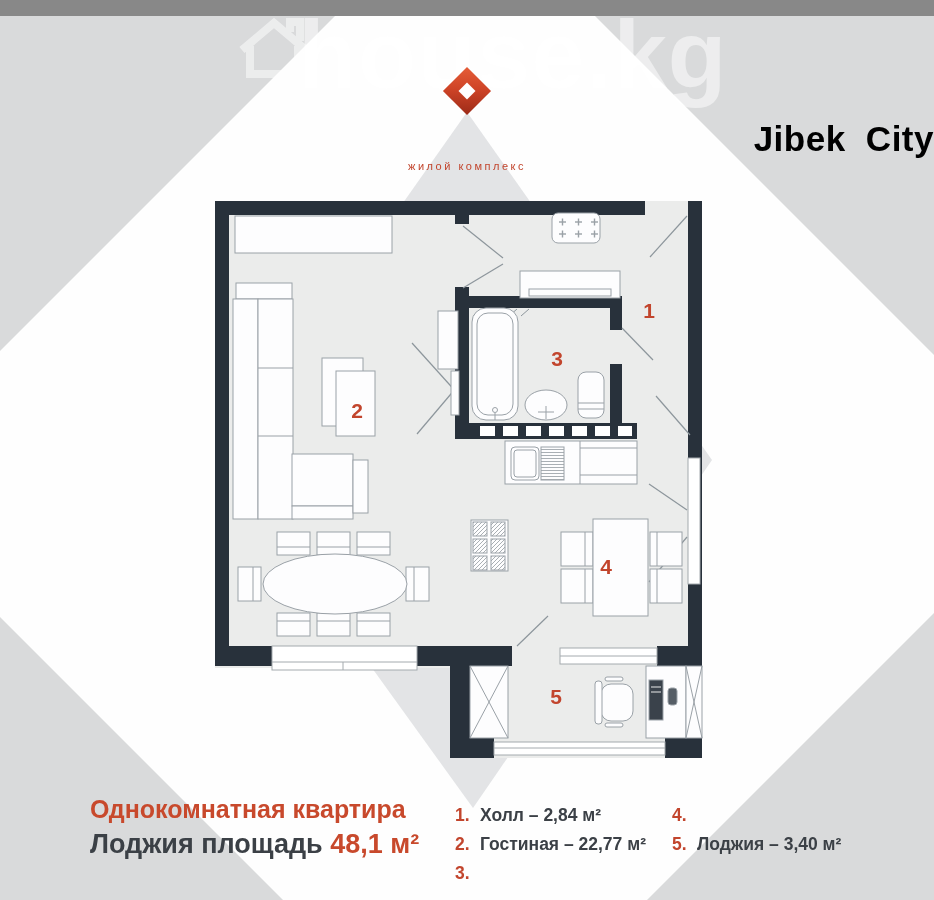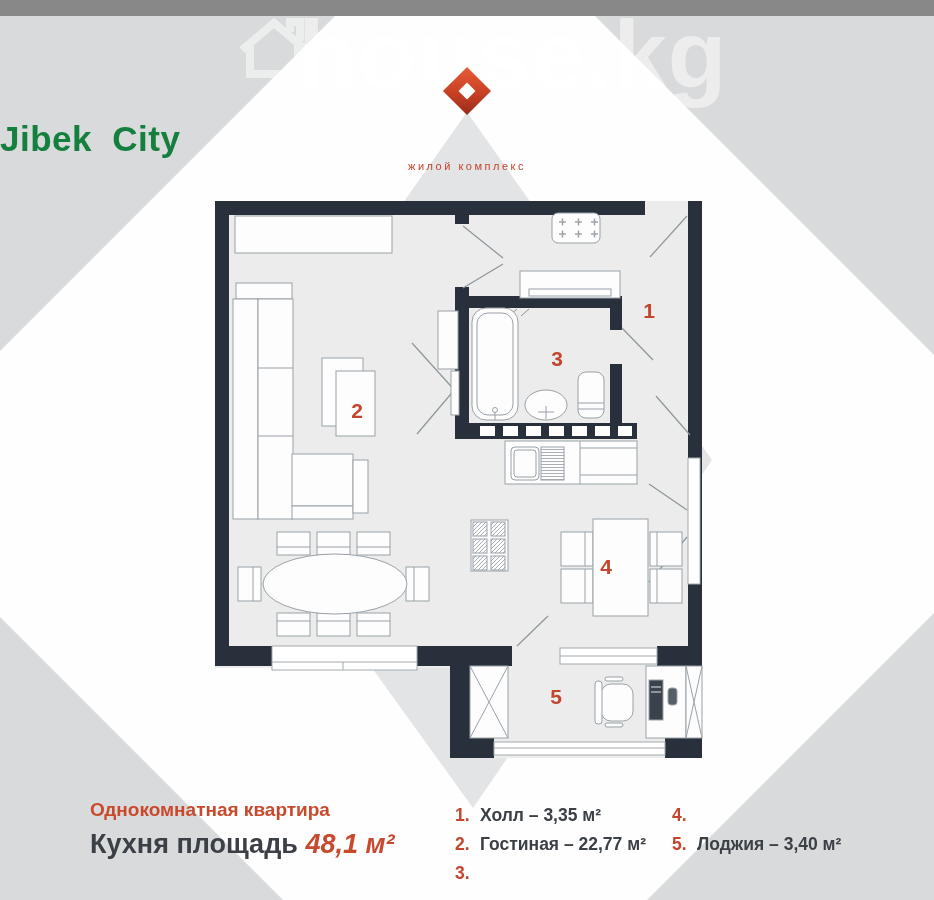--- a/index.html
+++ b/index.html
@@ -13,31 +13,31 @@
     clip-path:polygon(467px 96px,712px 444px,473px 792px,222px 444px);}
   
   .wm-text{position:absolute;left:298px;top:-16px;font-size:96px;font-weight:700;
     letter-spacing:1px;color:rgba(255,255,255,0.52);white-space:nowrap;}
   .wm-house{position:absolute;left:234px;top:0px;opacity:.52;}
   
   .logo-diamond{position:absolute;top:58px;left:50%;margin-left:-17px;width:34px;height:34px;
     transform:rotate(45deg);
     background:linear-gradient(135deg,#e55d38 0%,#cf4427 45%,#9c2b18 100%);}
   .logo-diamond::after{content:"";position:absolute;inset:11px;background:#fff;}
-  .logo-brand{position:absolute;top:103px;left:0;right:0;text-align:left;
-    font-size:35px;font-weight:600;color:#15803d;letter-spacing:.5px;word-spacing:10px;}
+  .logo-brand{position:absolute;top:103px;left:0;right:0;text-align:right;
+    font-size:35px;font-weight:600;color:#000000;letter-spacing:.5px;word-spacing:10px;}
   .logo-tagline{position:absolute;top:144px;left:0;right:0;text-align:center;
     font-size:11px;font-weight:400;color:#c2452d;letter-spacing:2.5px;}
   
   .plan-svg{position:absolute;left:215px;top:185px;width:490px;height:560px;}
   
   .title-block{position:absolute;left:90px;top:776px;line-height:35px;white-space:nowrap;}
-  .title-line1{font-size:19px;font-weight:700;color:#c8492c;}
+  .title-line1{font-size:25px;font-weight:700;color:#c8492c;}
   .title-line2{font-size:27px;font-weight:700;color:#3b4046;}
-  .title-area-value{color:#c8492c;font-style:italic;}
+  .title-area-value{color:#c8492c;}
   .legend-col{position:absolute;top:785px;line-height:29px;font-size:17.5px;font-weight:700;
     white-space:nowrap;}
   .legend-col1{left:455px;}
   .legend-col2{left:672px;}
   .legend-item{display:flex;}
   .legend-num{color:#c2452d;min-width:25px;}
   .legend-text{color:#3b4046;}
 </style>
 </head>
 <body>
@@ -274,27 +274,27 @@
       <text x="649" y="302">1</text>
       <text x="357" y="402">2</text>
       <text x="557" y="350">3</text>
       <text x="606" y="558">4</text>
       <text x="556" y="688">5</text>
     </g>
   </svg>
 
   <div class="title-block">
     <div class="title-line1">Однокомнатная квартира</div>
-    <div class="title-line2"><span>Кухня площадь</span><span> </span><span class="title-area-value">48,1 м²</span></div>
+    <div class="title-line2"><span>Лоджия площадь</span><span> </span><span class="title-area-value">48,1 м²</span></div>
   </div>
 
   <div class="legend-col legend-col1">
     <div class="legend-item">
       <span class="legend-num">1.</span>
-      <span class="legend-text">Холл – 3,35 м²</span>
+      <span class="legend-text">Холл – 2,84 м²</span>
     </div>
     <div class="legend-item">
       <span class="legend-num">2.</span>
       <span class="legend-text">Гостиная – 22,77 м²</span>
     </div>
     <div class="legend-item">
       <span class="legend-num">3.</span>
     </div>
   </div>
   <div class="legend-col legend-col2">

